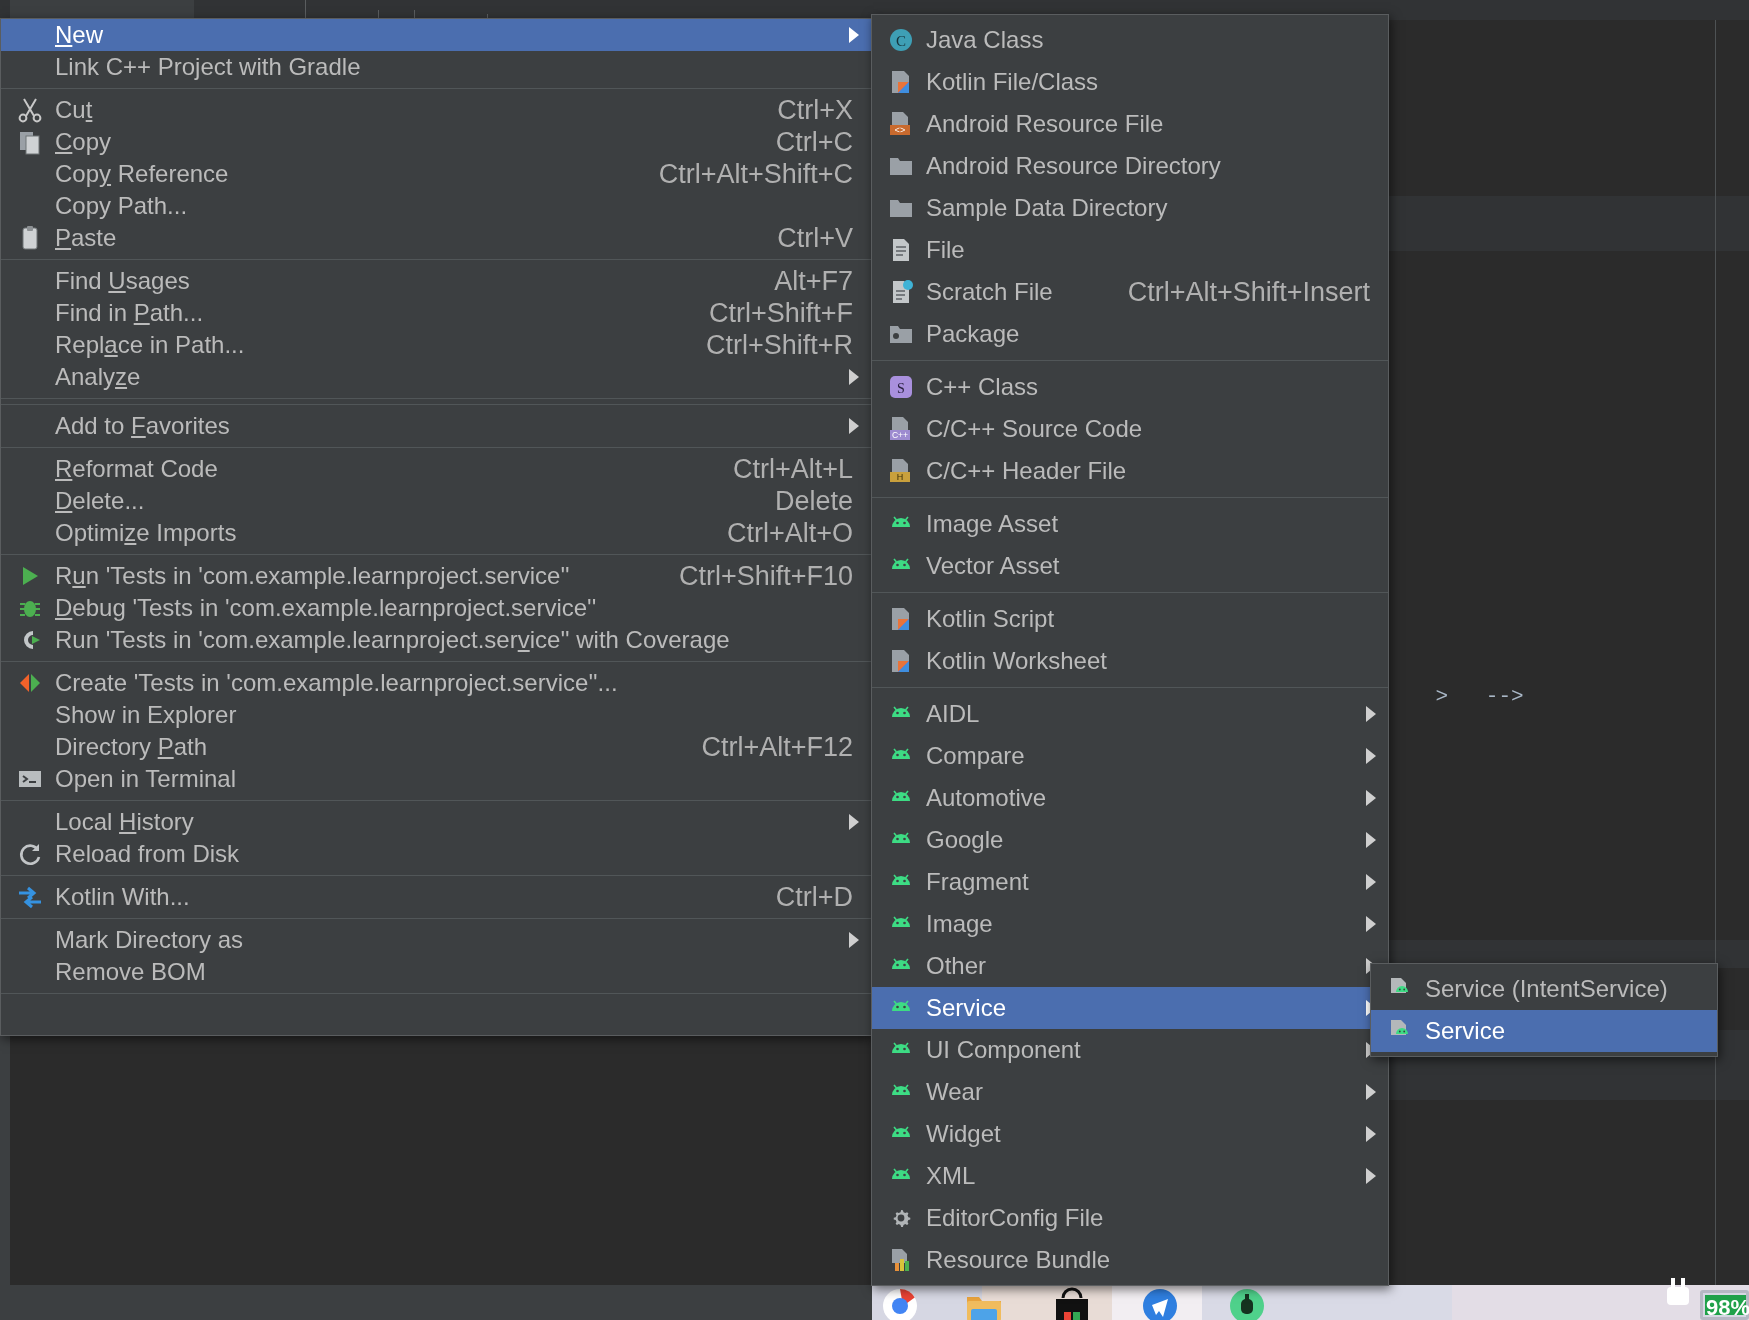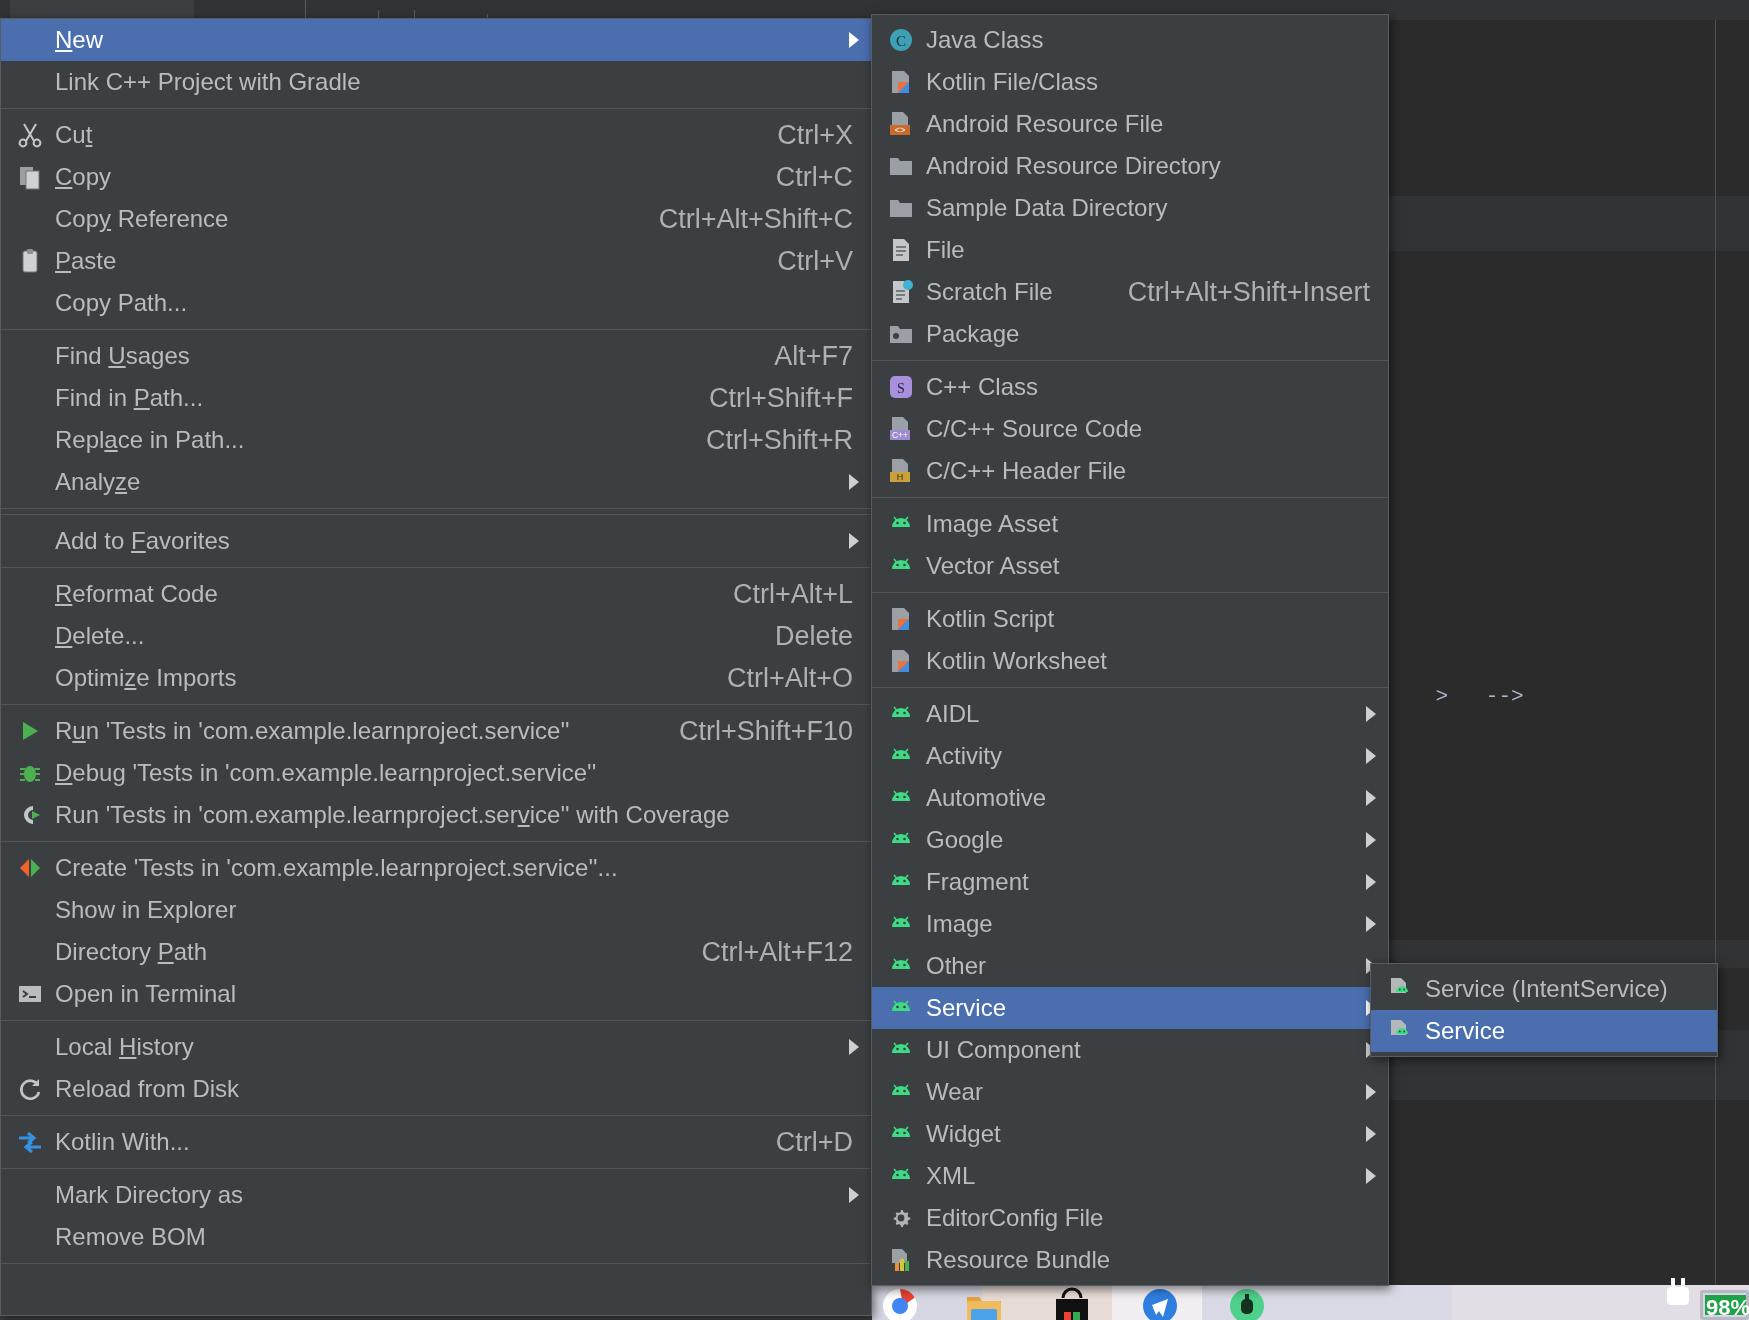--- a/index.html
+++ b/index.html
@@ -96,21 +96,21 @@
     width:0; height:0;
     border-left:10px solid #cfcfcf;
     border-top:8px solid transparent;
     border-bottom:8px solid transparent;
   }
   .mi.sel .arrow { border-left-color:#ffffff; }
   .sep { height:1px; background:#515658; margin:5px 0; }
 
   
   #menu-context { left:0px; top:18px; width:872px; }
-  #menu-context .mi { height:42px; }
+  #menu-context .mi { height:32px; }
 
   
   #menu-new { left:871px; top:14px; width:518px; }
   
   #menu-service { left:1370px; top:963px; width:348px; }
 
   
   svg { display:block; }
 </style>
 </head>
@@ -236,32 +236,32 @@
         </span>
         <span class="lbl"><u>C</u>opy</span>
         <span class="accel">Ctrl+C</span>
       </div>
       <div class="mi">
         <span class="ico"></span>
         <span class="lbl">Cop<u>y</u> Reference</span>
         <span class="accel">Ctrl+Alt+Shift+C</span>
       </div>
       <div class="mi">
+        <span class="ico"></span>
+        <span class="lbl">Copy Path...</span>
+      </div>
+      <div class="mi">
         <span class="ico">
           <svg width="26" height="26" viewBox="0 0 26 26">
             <rect x="6" y="3" width="14" height="21" rx="2" fill="#cfd2d4" stroke="#6f7476"></rect>
             <rect x="10" y="1" width="6" height="5" rx="1" fill="#8c9093"></rect>
           </svg>
         </span>
         <span class="lbl"><u>P</u>aste</span>
         <span class="accel">Ctrl+V</span>
-      </div>
-      <div class="mi">
-        <span class="ico"></span>
-        <span class="lbl">Copy Path...</span>
       </div>
       <div class="sep"></div>
       <div class="mi">
         <span class="ico"></span>
         <span class="lbl">Find <u>U</u>sages</span>
         <span class="accel">Alt+F7</span>
       </div>
       <div class="mi">
         <span class="ico"></span>
         <span class="lbl">Find in <u>P</u>ath...</span>
@@ -564,21 +564,21 @@
       </div>
       <div class="mi">
         <span class="ico">
           <svg width="26" height="26" viewBox="0 0 26 26">
             <path d="M4 16 a9 9 0 0 1 18 0 Z" fill="#3ddc84"></path>
             <circle cx="9.5" cy="12" r="1.3" fill="#3c3f41"></circle>
             <circle cx="16.5" cy="12" r="1.3" fill="#3c3f41"></circle>
             <path d="M6 6 L8.5 9 M20 6 L17.5 9" stroke="#3ddc84" stroke-width="1.6"></path>
           </svg>
         </span>
-        <span class="lbl">Activity</span>
+        <span class="lbl">Compare</span>
         <span class="arrow"></span>
       </div>
       <div class="mi">
         <span class="ico">
           <svg width="26" height="26" viewBox="0 0 26 26">
             <path d="M4 16 a9 9 0 0 1 18 0 Z" fill="#3ddc84"></path>
             <circle cx="9.5" cy="12" r="1.3" fill="#3c3f41"></circle>
             <circle cx="16.5" cy="12" r="1.3" fill="#3c3f41"></circle>
             <path d="M6 6 L8.5 9 M20 6 L17.5 9" stroke="#3ddc84" stroke-width="1.6"></path>
           </svg>

